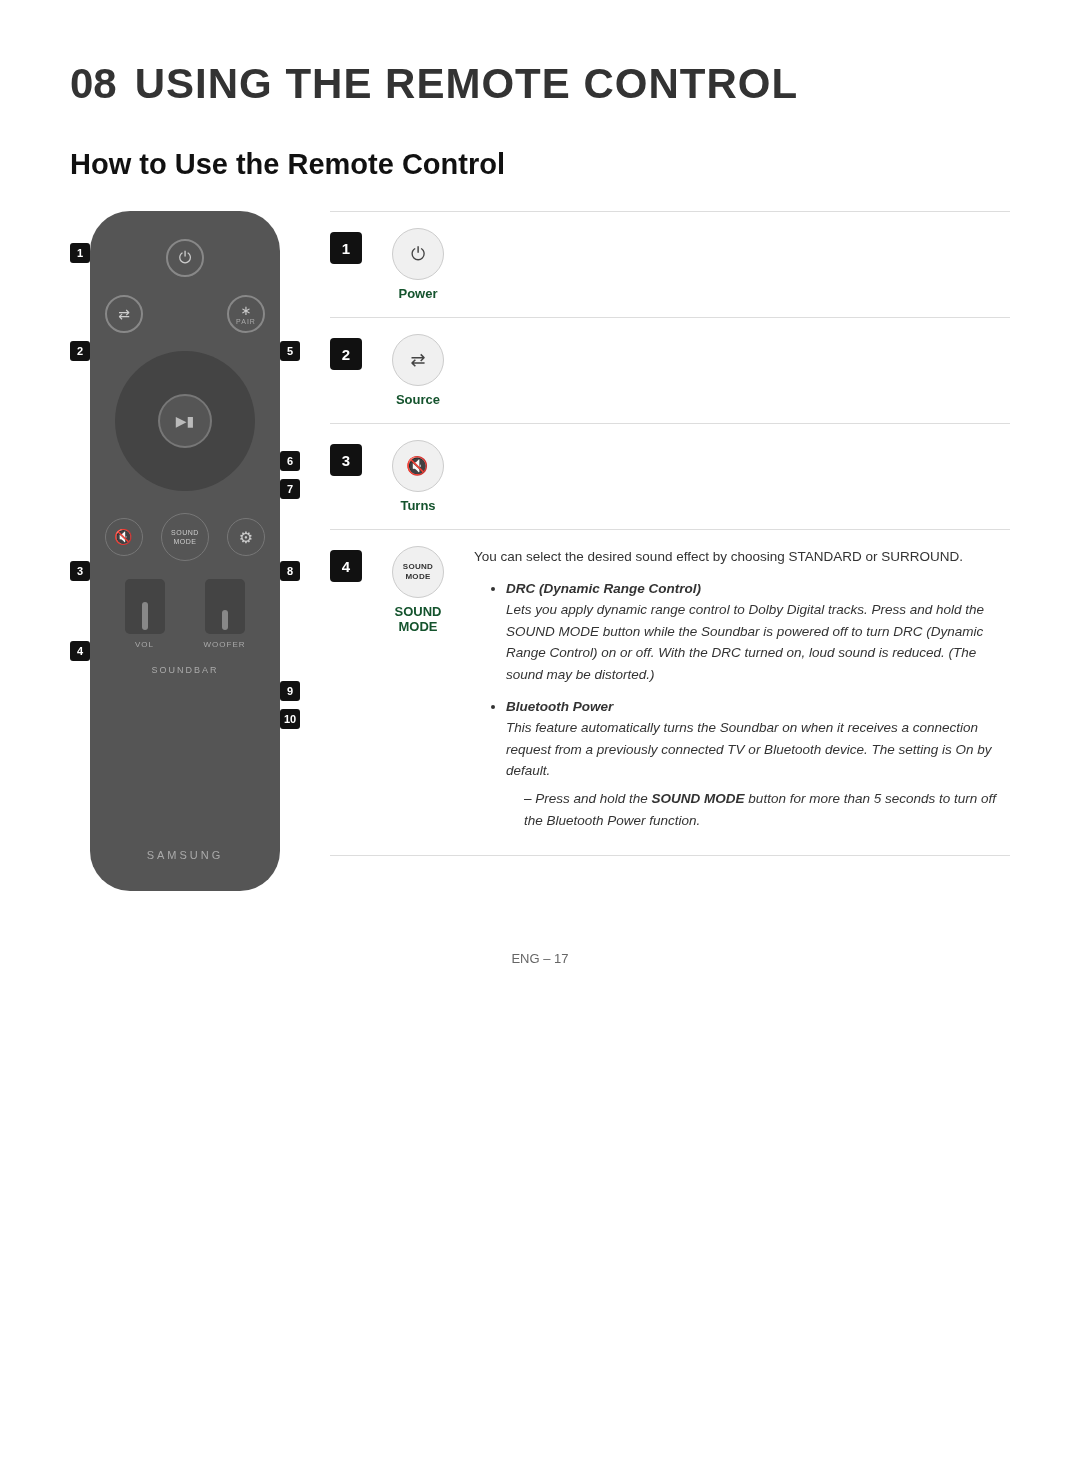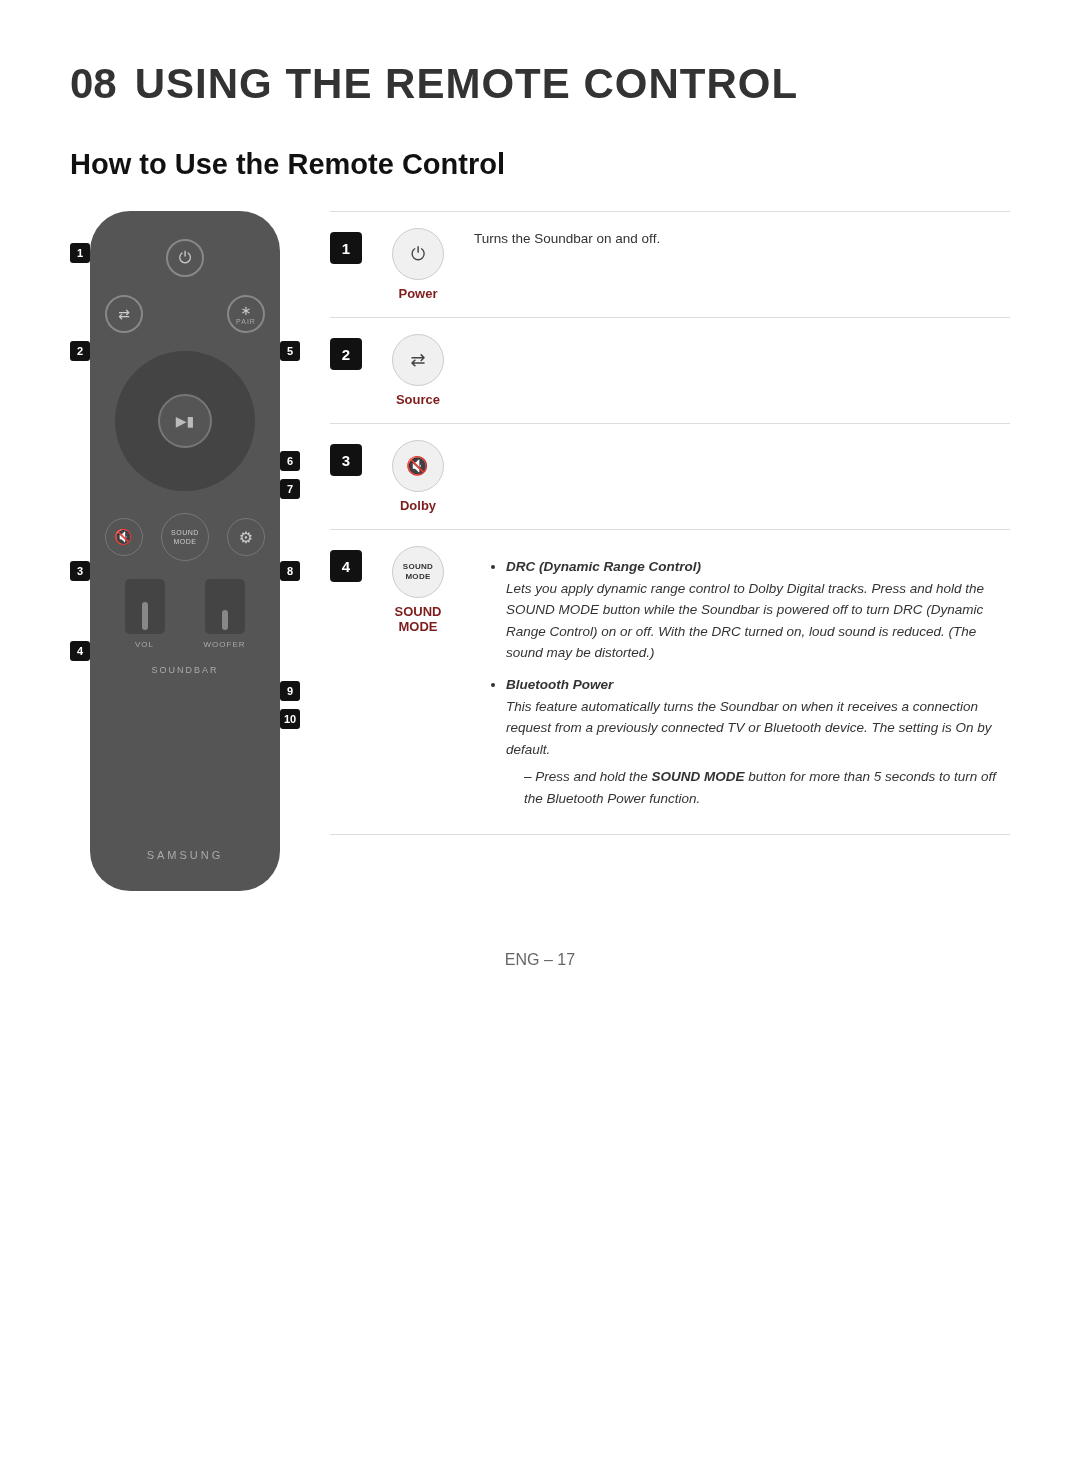--- a/index.html
+++ b/index.html
@@ -212,21 +212,21 @@
       display: flex;
       align-items: center;
       justify-content: center;
       font-size: 18px;
       color: #444;
     }
 
     .ctrl-icon-label {
       font-size: 13px;
       font-weight: 600;
-      color: #7f1d1d;
+      color: #14532d;
       text-align: center;
     }
 
     .ctrl-desc {
       flex: 1;
       font-size: 13.5px;
       color: #333;
       line-height: 1.6;
     }
 
@@ -244,21 +244,21 @@
     }
 
     .ctrl-desc .sub-item {
       margin-left: 20px;
       margin-top: 4px;
     }
 
     .page-footer {
       text-align: center;
       margin-top: 60px;
-      font-size: 16px;
+      font-size: 13px;
       color: #666;
     }
 
     
     .remote-wrapper {
       position: relative;
       width: 230px;
     }
 
     .rw-badge {
@@ -367,46 +367,46 @@
     </div>
 
     <div class="controls-table">
 
       <div class="control-row">
         <div class="ctrl-num">1</div>
         <div class="ctrl-icon-col">
           <div class="ctrl-icon">⏻</div>
           <div class="ctrl-icon-label">Power</div>
         </div>
-        <div class="ctrl-desc">Turns the Soundbar on and off.</div>
       </div>
 
       <div class="control-row">
         <div class="ctrl-num">2</div>
         <div class="ctrl-icon-col">
           <div class="ctrl-icon">⇄</div>
           <div class="ctrl-icon-label">Source</div>
         </div>
       </div>
 
       <div class="control-row">
         <div class="ctrl-num">3</div>
         <div class="ctrl-icon-col">
           <div class="ctrl-icon">🔇</div>
-          <div class="ctrl-icon-label">Dolby</div>
+          <div class="ctrl-icon-label">Turns</div>
         </div>
       </div>
 
       <div class="control-row">
         <div class="ctrl-num">4</div>
         <div class="ctrl-icon-col">
           <div class="ctrl-icon" style="font-size:8px; font-weight:700; letter-spacing:0.3px; text-align:center; line-height:1.3; color:#333;">SOUND<br>MODE</div>
           <div class="ctrl-icon-label">SOUND MODE</div>
         </div>
         <div class="ctrl-desc">
+          <span>You can select the desired sound effect by choosing STANDARD or SURROUND.</span>
           <ul style="margin-top:10px; padding-left:16px; list-style:disc;">
             <li>
               <strong>DRC (Dynamic Range Control)</strong><br>
               <span>Lets you apply dynamic range control to Dolby Digital tracks. Press and hold the SOUND MODE button while the Soundbar is powered off to turn DRC (Dynamic Range Control) on or off. With the DRC turned on, loud sound is reduced. (The sound may be distorted.)</span>
             </li>
             <li style="margin-top:10px;">
               <strong>Bluetooth Power</strong><br>
               <span>This feature automatically turns the Soundbar on when it receives a connection request from a previously connected TV or Bluetooth device. The setting is On by default.</span>
               <div class="sub-item" style="margin-left:18px; margin-top:6px;">
                 – Press and hold the <strong>SOUND MODE</strong> button for more than 5 seconds to turn off the Bluetooth Power function.

